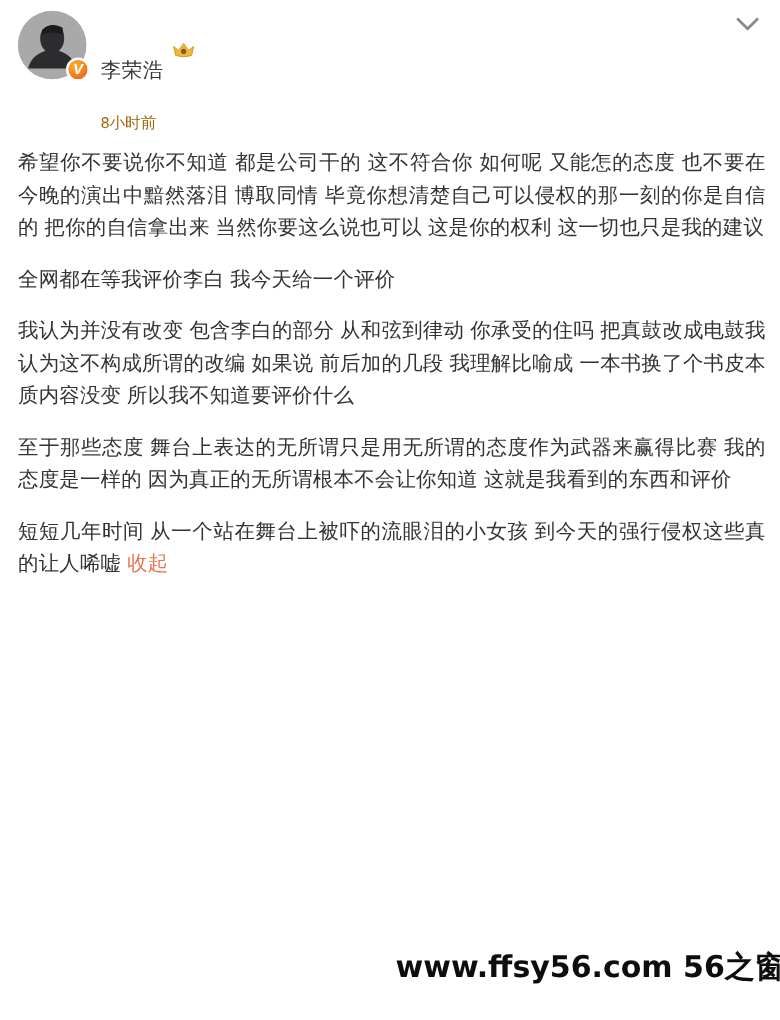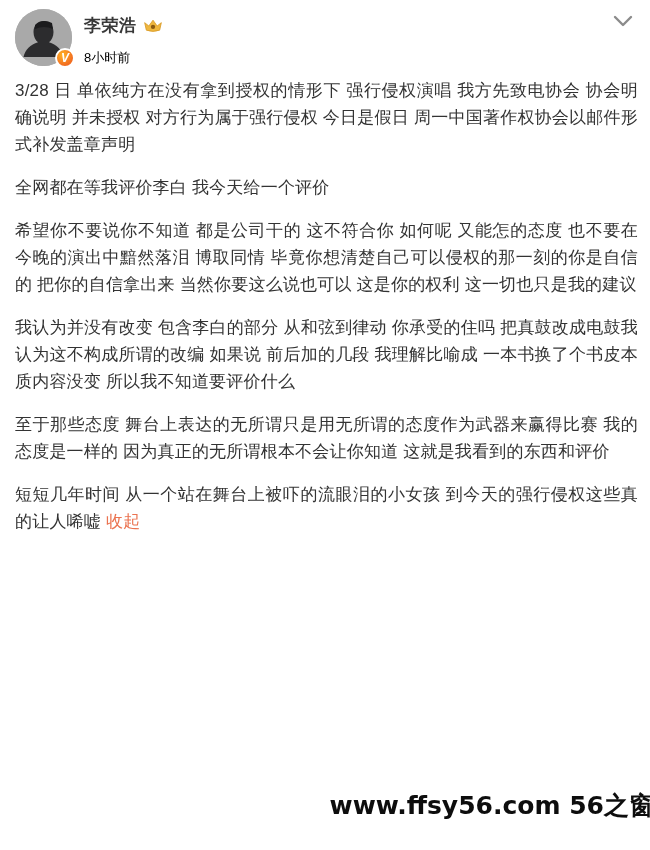--- a/index.html
+++ b/index.html
@@ -46,30 +46,31 @@
     font-size: 12px;
     font-weight: bold;
     line-height: 16px;
     text-align: center;
     font-style: italic;
   }
   .user-block { margin-left: 12px; padding-top: 5px; }
   .name-row { display: flex; align-items: center; gap: 6px; }
   .username {
     font-size: 17px;
-    font-weight: 700;
+    font-weight: 400;
     color: #383838;
     letter-spacing: 0.5px;
     cursor: pointer;
+    margin-top: 33px;
   }
   .crown-icon { width: 20px; height: 16px; display: inline-block; }
   .timestamp {
-    margin-top: 12px;
+    margin-top: 24px;
     font-size: 13px;
-    color: #000000;
+    color: #a16207;
   }
   .chevron {
     position: absolute;
     top: 13px;
     right: 17px;
     width: 20px;
     height: 14px;
     cursor: pointer;
   }
   
@@ -130,23 +131,22 @@
   </div>
 
   <span class="chevron">
     <svg viewBox="0 0 20 12" width="20" height="12" aria-hidden="true">
       <polyline points="2,2 10,10 18,2" fill="none" stroke="#8b8b8b" stroke-width="2.4" stroke-linecap="round" stroke-linejoin="round"></polyline>
     </svg>
   </span>
 </div>
 
 <div class="post-content">
-  <p>3/28 日 单依纯方在没有拿到授权的情形下 强行侵权演唱  我方先致电协会 协会明确说明 并未授权 对方行为属于强行侵权 今日是假日 周一中国著作权协会以邮件形式补发盖章声明</p>
+  <p>希望你不要说你不知道 都是公司干的 这不符合你 如何呢 又能怎的态度 也不要在今晚的演出中黯然落泪 博取同情 毕竟你想清楚自己可以侵权的那一刻的你是自信的 把你的自信拿出来 当然你要这么说也可以 这是你的权利 这一切也只是我的建议</p>
   <p>全网都在等我评价李白 我今天给一个评价</p>
-  <p>希望你不要说你不知道 都是公司干的 这不符合你 如何呢 又能怎的态度 也不要在今晚的演出中黯然落泪 博取同情 毕竟你想清楚自己可以侵权的那一刻的你是自信的 把你的自信拿出来 当然你要这么说也可以 这是你的权利 这一切也只是我的建议</p>
   <p>我认为并没有改变 包含李白的部分 从和弦到律动 你承受的住吗 把真鼓改成电鼓我认为这不构成所谓的改编 如果说 前后加的几段 我理解比喻成 一本书换了个书皮本质内容没变 所以我不知道要评价什么</p>
   <p>至于那些态度 舞台上表达的无所谓只是用无所谓的态度作为武器来赢得比赛 我的态度是一样的 因为真正的无所谓根本不会让你知道  这就是我看到的东西和评价</p>
   <p>
     <span>短短几年时间 从一个站在舞台上被吓的流眼泪的小女孩 到今天的强行侵权这些真的让人唏嘘</span>
     <a class="collapse-link">收起</a>
   </p>
 </div>
 
 <div class="watermark">www.ffsy56.com 56之窗</div>
 

